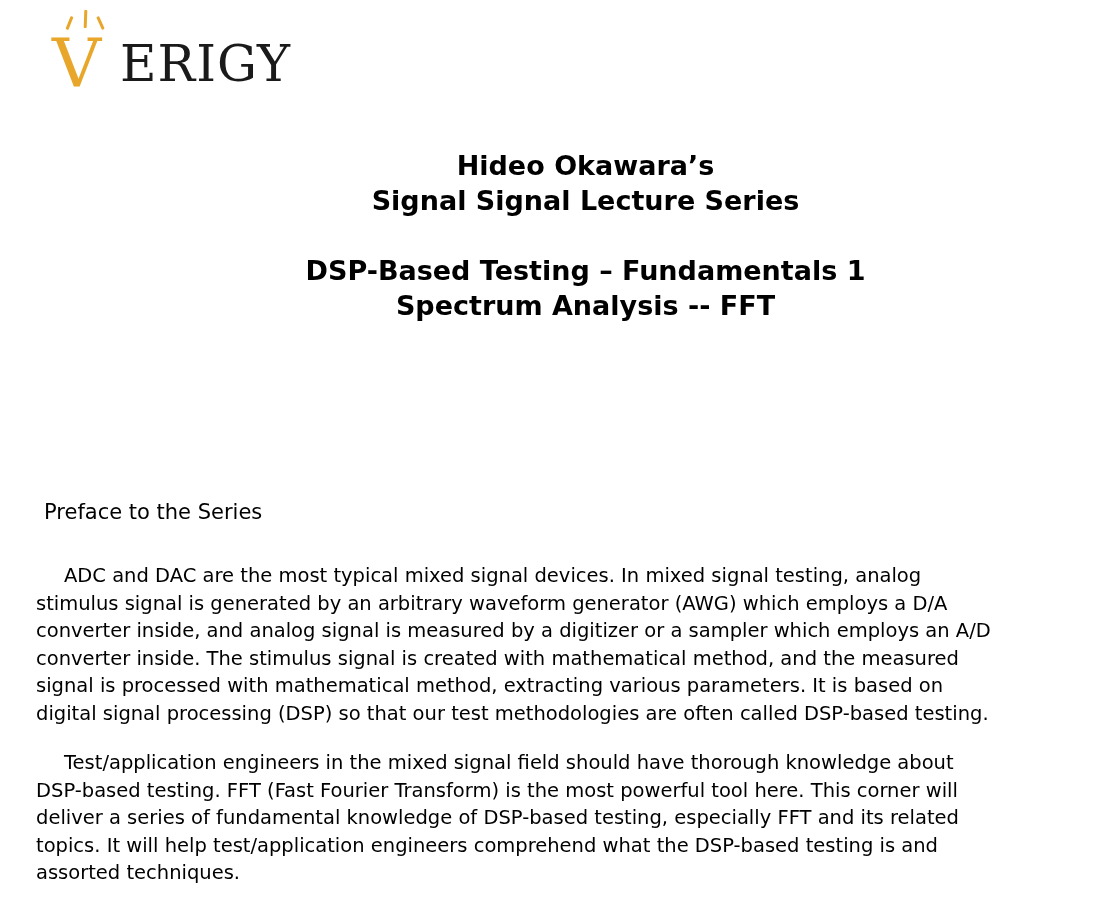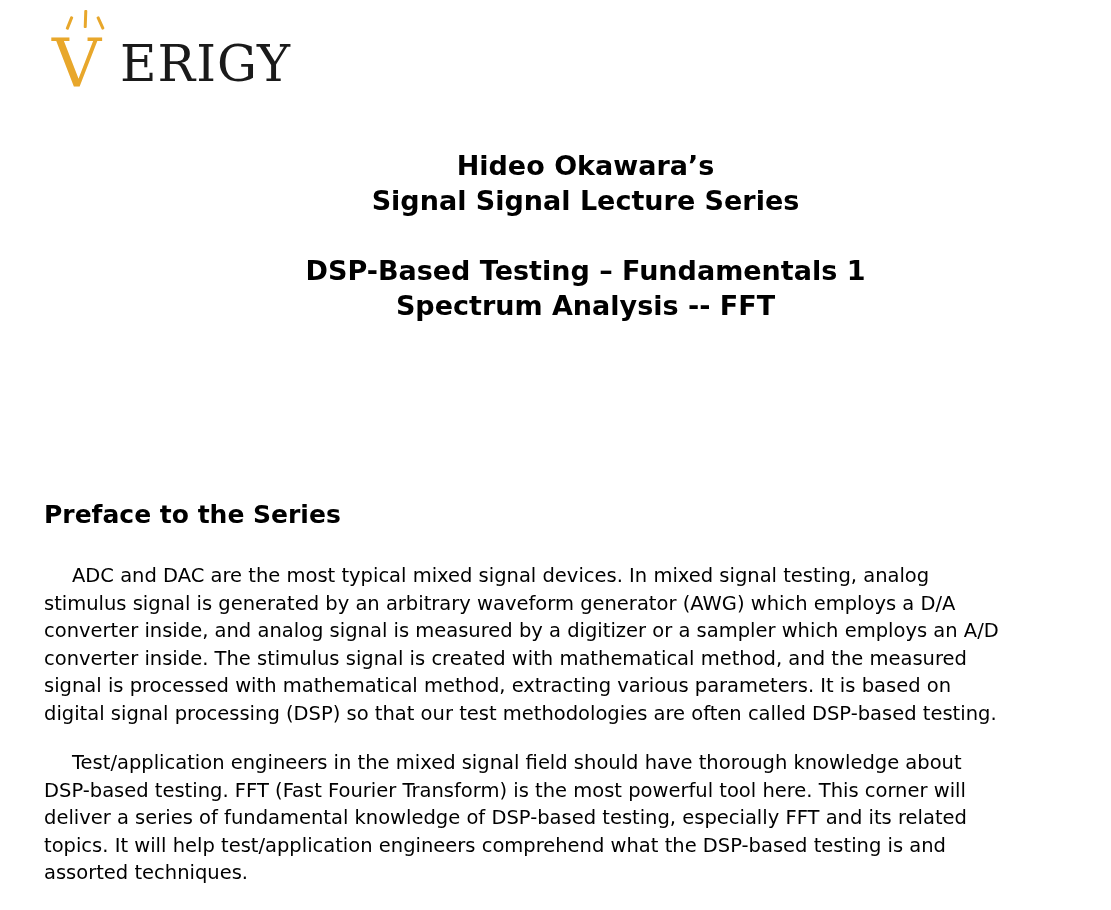--- a/index.html
+++ b/index.html
@@ -86,26 +86,26 @@
     font-size: 19px;
     font-style: italic;
     line-height: 27px;
   }
 
   
   .section-heading {
     position: absolute;
     left: 44px;
     top: 500px;
-    font-size: 25px;
-    font-weight: bold;
+    font-size: 21px;
+    font-weight: normal;
   }
   .body-block {
     position: absolute;
-    left: 44px;
+    left: 36px;
     top: 562px;
     width: 968px;
     font-size: 19.5px;
     line-height: 27.5px;
     text-align: left;
   }
   .para {
     margin: 0 0 22px 0;
     text-indent: 28px;
   }

